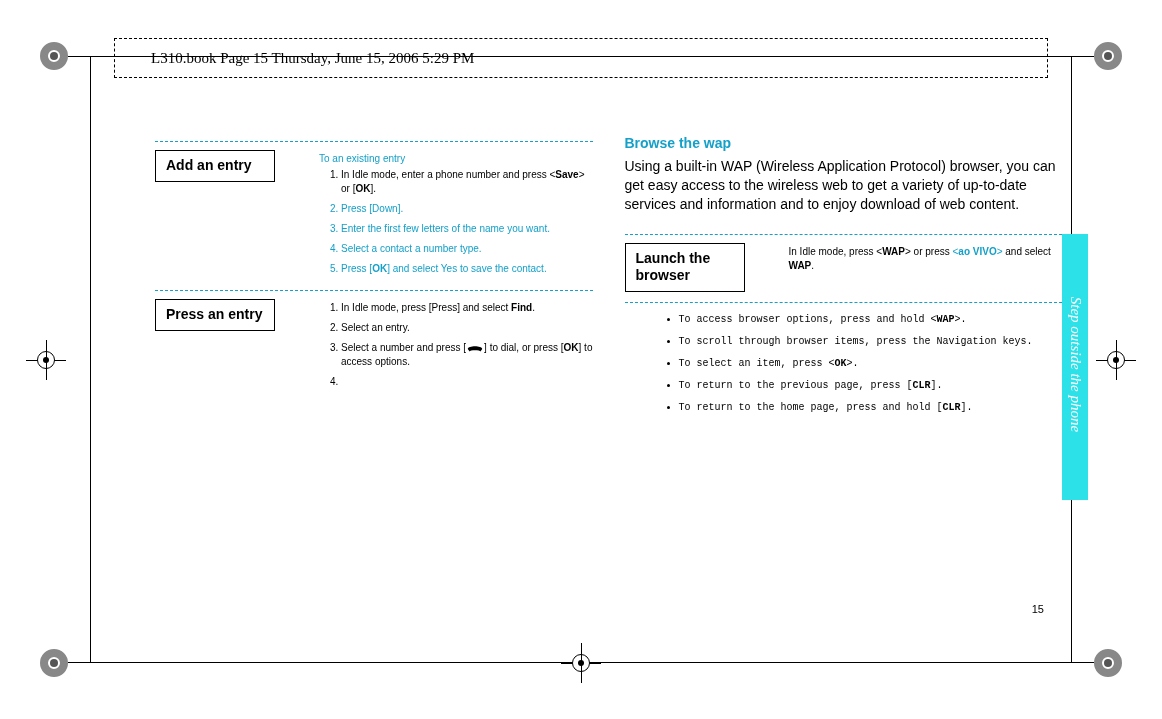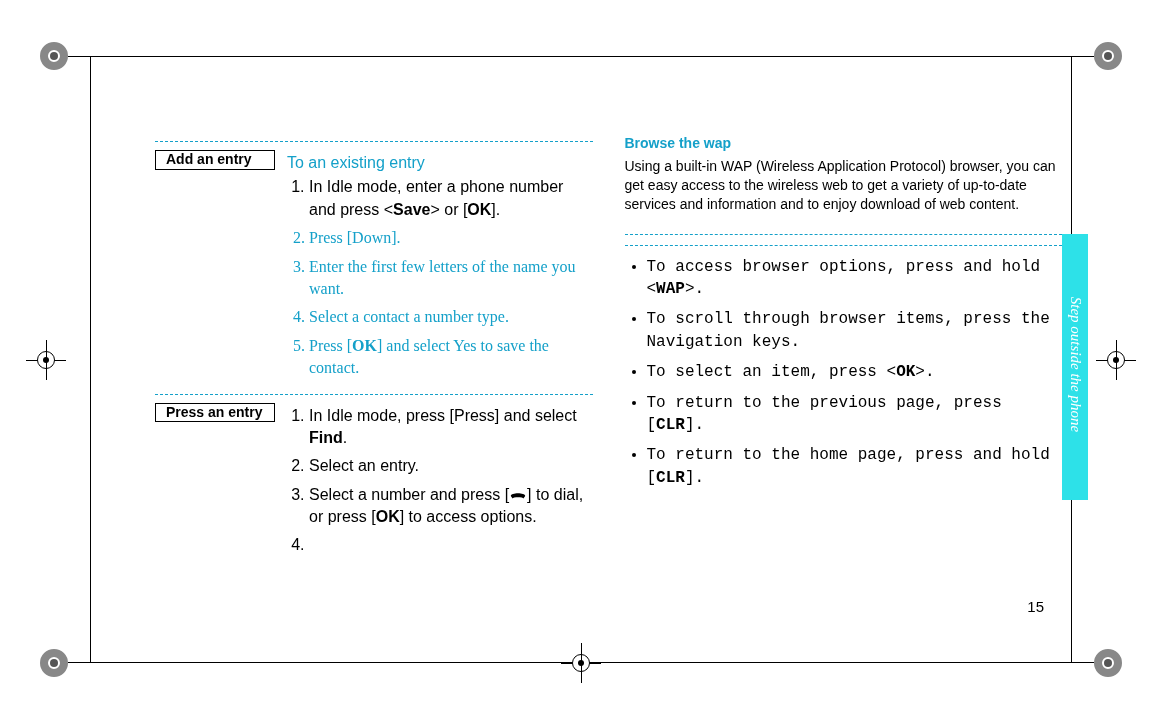--- a/index.html
+++ b/index.html
@@ -87,43 +87,44 @@
   .section {
     display: flex;
     align-items: flex-start;
     gap: 12px;
   }
   .label-box {
     border: 1px solid #000;
     background: #fff;
     font-weight: bold;
     font-size: 14px;
-    padding: 0 10px;
+    padding: 6px 10px;
     margin-top: -2px;
     white-space: normal;
     flex: 0 0 120px;
     line-height: 1.25;
   }
   .section-body {
     flex: 1;
-    font-size: 16px;
+    font-size: 10px;
     line-height: 1.4;
+    margin-left: 32px;
   }
   .cyan-sub {
     color: #14a0c9;
     margin-bottom: 2px;
   }
   ol.steps {
     list-style: decimal;
     padding-left: 22px;
   }
   ol.steps li {
     margin-bottom: 6px;
   }
-  ol.steps li.cyan { color: #14a0c9; font-family: Liberation Serif, serif; }
+  ol.steps li.cyan { color: #14a0c9; }
   ul.bullets {
     list-style: disc;
     padding-left: 22px;
     font-family: Liberation Mono, monospace;
   }
   ul.bullets li { margin-bottom: 8px; }
   .col-right h2 {
     color: #14a0c9;
     font-weight: bold;
     font-size: 14px;
@@ -156,21 +157,21 @@
     top: 122px;
     width: 190px;
     text-align: center;
   }
 
   
   .page-number {
     position: absolute;
     right: 118px;
     bottom: 104px;
-    font-size: 15px;
+    font-size: 11px;
   }
 
   
   .center-cross {
     position: absolute;
     width: 40px;
     height: 40px;
   }
   .center-cross::before, .center-cross::after {
     content: '';
@@ -228,20 +229,23 @@
     </div>
   <div class="center-cross" style="right:26px; top:50%; transform:translateY(-50%);">
       <div class="circ"></div>
       <div class="dot"></div>
     </div>
   <div class="center-cross" style="left:50%; bottom:36px; transform:translateX(-50%);">
       <div class="circ"></div>
       <div class="dot"></div>
     </div>
 
+  <div class="header-box">
+    <span>L310.book  Page 15  Thursday, June 15, 2006  5:29 PM</span>
+  </div>
 
   <div class="side-tab">
     <div class="side-tab-text">Step outside the phone</div>
   </div>
 
   <div class="page-number">15</div>
 
   <div class="content">
 
     <div class="col">
@@ -285,20 +289,26 @@
         </div>
       </div>
     </div>
 
     <div class="col col-right">
       <h2>Browse the wap</h2>
       <p class="intro">Using a built-in WAP (Wireless Application Protocol) browser, you can get easy access to the wireless web to get a variety of up-to-date services and information and to enjoy download of web content.</p>
 
       <div class="dashed-sep"></div>
 
+      <div class="section">
+        <div class="label-box">Launch the browser</div>
+        <div class="section-body">
+          <span>In Idle mode, press &lt;</span><b>WAP</b><span>&gt; or press </span><span class="cyan-inline">&lt;</span><b class="cyan-inline">ao VIVO</b><span class="cyan-inline">&gt;</span><span> and select </span><b>WAP</b><span>.</span>
+        </div>
+      </div>
 
       <div class="dashed-sep" style="margin-top:10px;"></div>
 
       <div class="section">
         <div class="section-body">
           <ul class="bullets">
             <li>
               <span>To access browser options, press and hold &lt;</span><b>WAP</b><span>&gt;.</span>
             </li>
             <li>To scroll through browser items, press the Navigation keys.</li>

